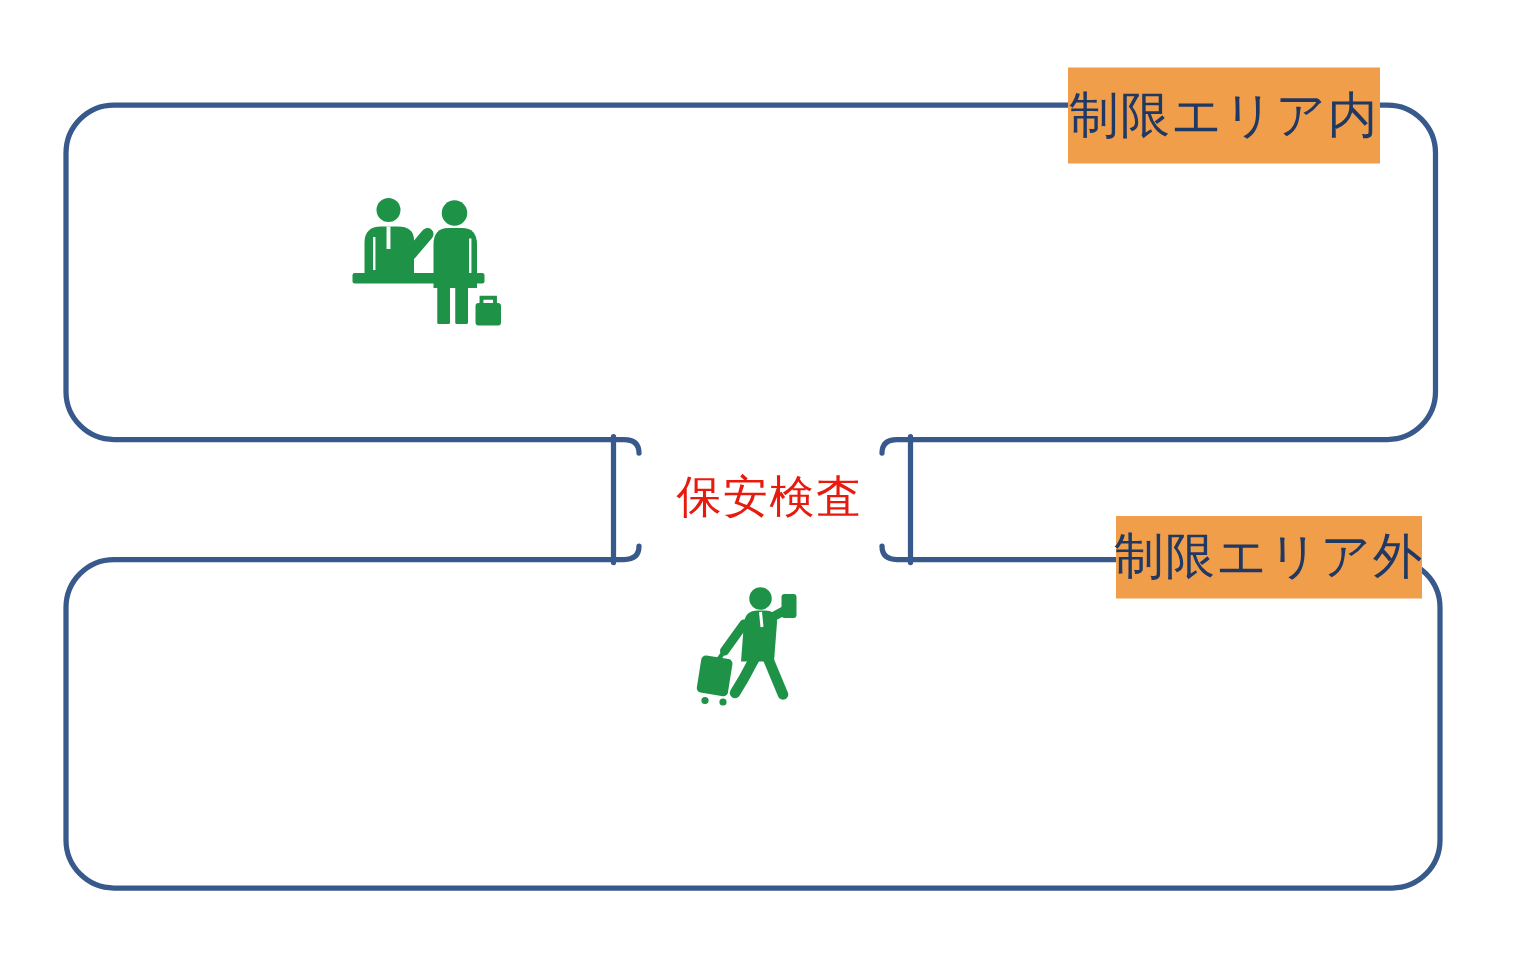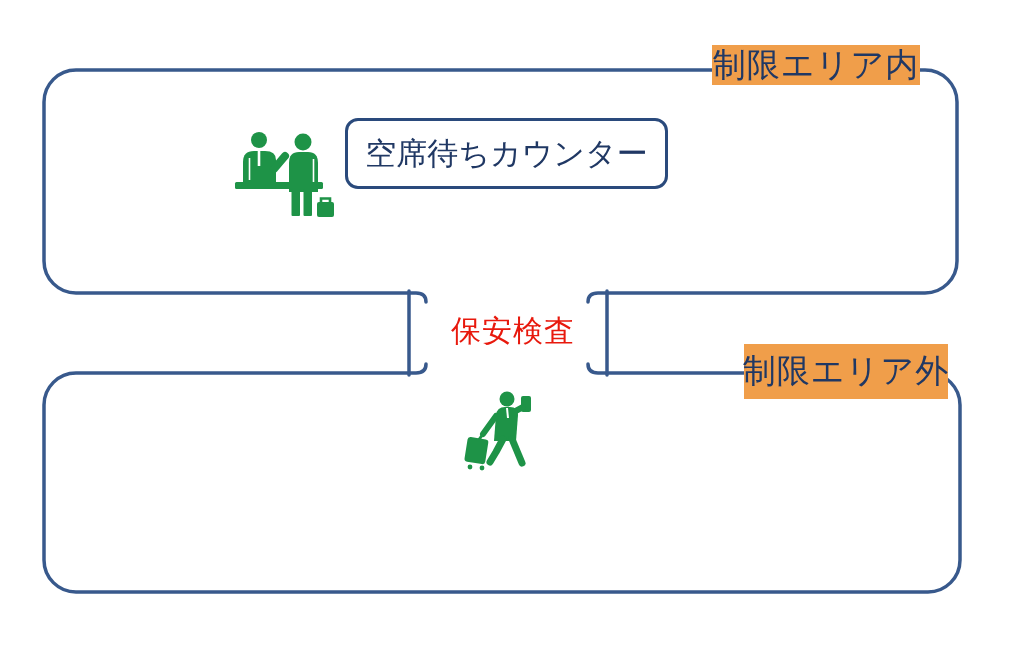--- a/index.html
+++ b/index.html
@@ -14,21 +14,21 @@
   .stage{
     position:relative;width:1024px;height:652px;background:#fff;overflow:hidden;
     font-family:"Liberation Sans",sans-serif;
   }
   .overlay-svg{position:absolute;left:0;top:0;z-index:1;}
   .zone-tag{
     position:absolute;z-index:3;background:var(--orange);color:var(--text-navy);
     display:flex;align-items:center;justify-content:center;
     font-size:33px;font-weight:400;letter-spacing:1px;white-space:nowrap;
   }
-  .tag-inside{left:712px;top:45px;width:208px;height:40px;}
+  .tag-inside{left:712px;top:45px;width:208px;height:64px;}
   .tag-outside{left:744px;top:344px;width:204px;height:55px;}
   .text-box{
     position:absolute;z-index:3;background:#fff;border:3px solid var(--box-navy);
     border-radius:13px;display:flex;align-items:center;justify-content:center;
     color:var(--text-navy);white-space:nowrap;
   }
   .box-standby{left:345px;top:118px;width:317px;height:65px;font-size:31px;}
   .box-checkin{left:193px;top:484px;width:632px;height:72px;font-size:30px;}
   .security-label{
     position:absolute;z-index:3;left:428px;top:308px;width:170px;height:46px;
@@ -52,21 +52,20 @@
       <path d="M 426 364 Q 426 373 416 373 L 76 373 A 32 32 0 0 0 44 405 L 44 560 A 32 32 0 0 0 76 592 L 928 592 A 32 32 0 0 0 960 560 L 960 405 A 32 32 0 0 0 928 373 L 598 373 Q 588 373 588 364"></path>
 
       <path d="M 409 291 L 409 375"></path>
       <path d="M 607 291 L 607 375"></path>
     </g>
   </svg>
 
   <div class="zone-tag tag-inside">制限エリア内</div>
   <div class="zone-tag tag-outside">制限エリア外</div>
 
-  <div class="text-box box-standby">空席待ちカウンター</div>
 
   <div class="security-label">保安検査</div>
 
   <svg class="icon icon-counter" width="108" height="96" viewBox="0 0 108 96">
     <g fill="#1E9347" stroke="none">
 
       <circle cx="29" cy="18" r="8"></circle>
       <path d="M13,60 L13,40 Q13,29 24,29 L35,29 Q46,29 46,38 L46,60 Z"></path>
       <line x1="44" y1="47" x2="55" y2="34" stroke="#1E9347" stroke-width="8" stroke-linecap="round"></line>
       <line x1="19.5" y1="36" x2="19.5" y2="58" stroke="#fff" stroke-width="1.6"></line>

